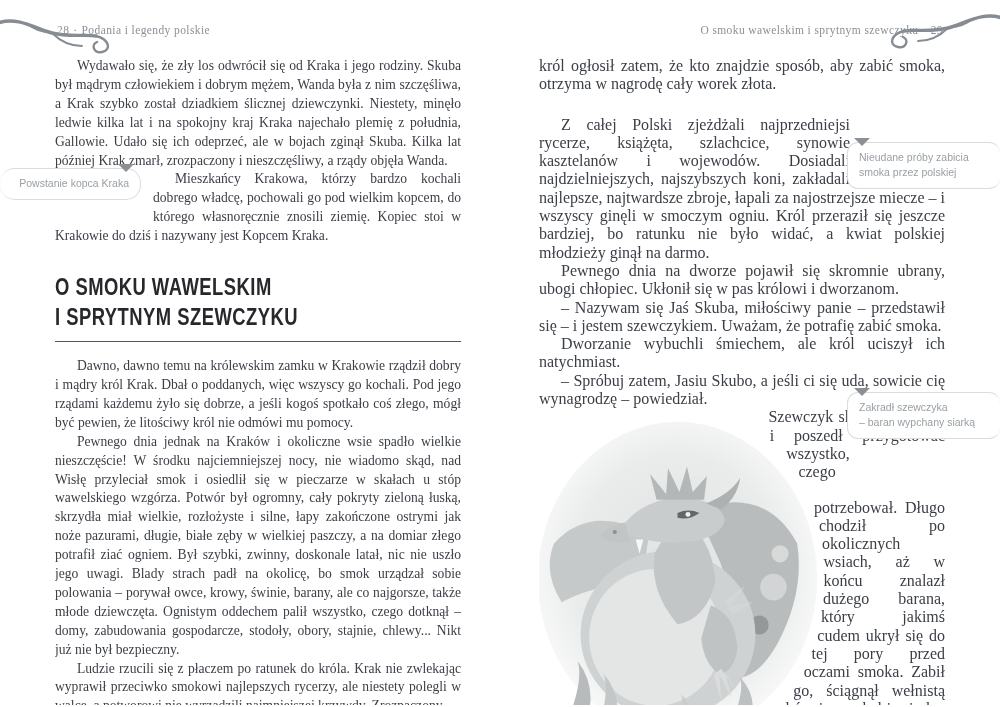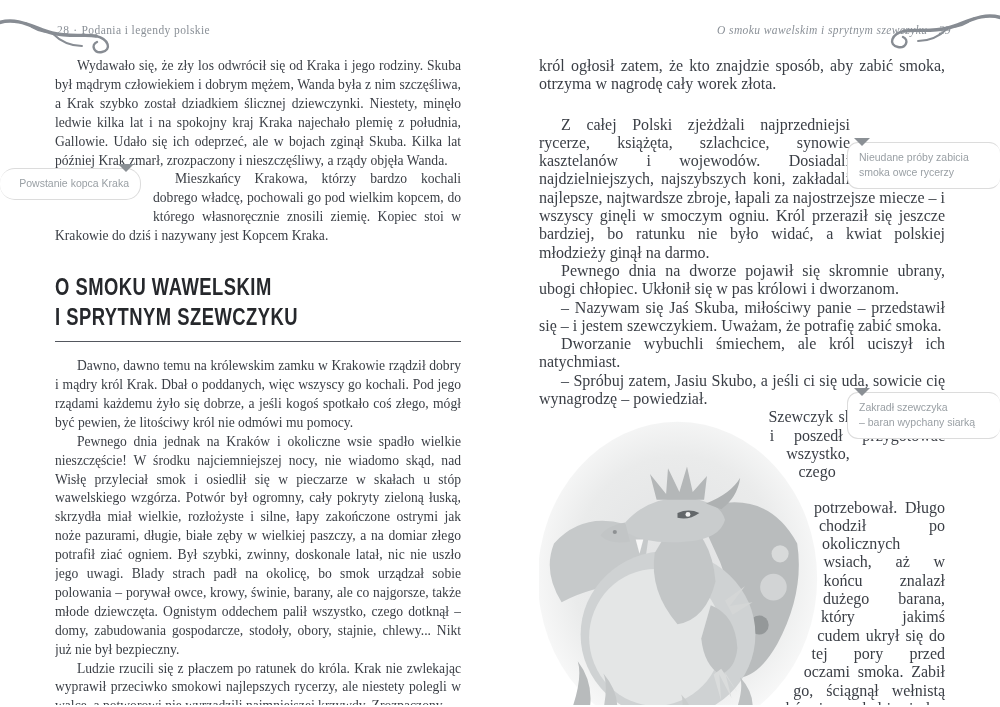--- a/index.html
+++ b/index.html
@@ -10,21 +10,21 @@
   }
   .page{position:absolute;inset:0;}
 
   
   .running-head{
     position:absolute;top:24px;
     font-size:11.5px;letter-spacing:.4px;color:#8a9097;
     white-space:nowrap;
   }
   .rh-left{left:57px;}
-  .rh-right{right:49px;font-style:italic;}
+  .rh-right{right:57px;}
   .rh-sep{margin:0 4px;}
 
   
   .flourish{position:absolute;color:#878c93;}
   .fl-left{left:-2px;top:14px;}
   .fl-right{right:-2px;top:9px;transform:scaleX(-1);}
 
   
   .col{
     position:absolute;top:57px;width:406px;
@@ -174,20 +174,20 @@
       </span><span class="sp-note-r2"></span><span>Szewczyk skłonił się nisko i poszedł przygotować wszystko, czego potrzebował. Długo chodził po okolicznych wsiach, aż w końcu znalazł dużego barana, który jakimś cudem ukrył się do tej pory przed oczami smoka. Zabił go, ściągnął wełnistą skórę i wypchał ją siarką, po czym zaszył tak sprytnie, że skóra wyglądała niemal jak żywe zwierzę. Zakradł się najbliżej, jak mógł, pod wejście do smoczej jaskini, i rzucił w głąb barana, po czym uciekł i schował się za pobliskim drzewem.</span>
     </p>
 
   </div>
 
   <div class="margin-note mn-left">
     <div>Powstanie kopca Kraka</div>
   </div>
   <div class="margin-note mn-right mn-r1">
     <div>Nieudane próby zabicia</div>
-    <div>smoka owce rycerzy</div>
+    <div>smoka przez polskiej</div>
   </div>
   <div class="margin-note mn-right mn-r2">
     <div>Zakradł szewczyka</div>
     <div>– baran wypchany siarką</div>
   </div>
 
 </div>
 
 </body></html>

